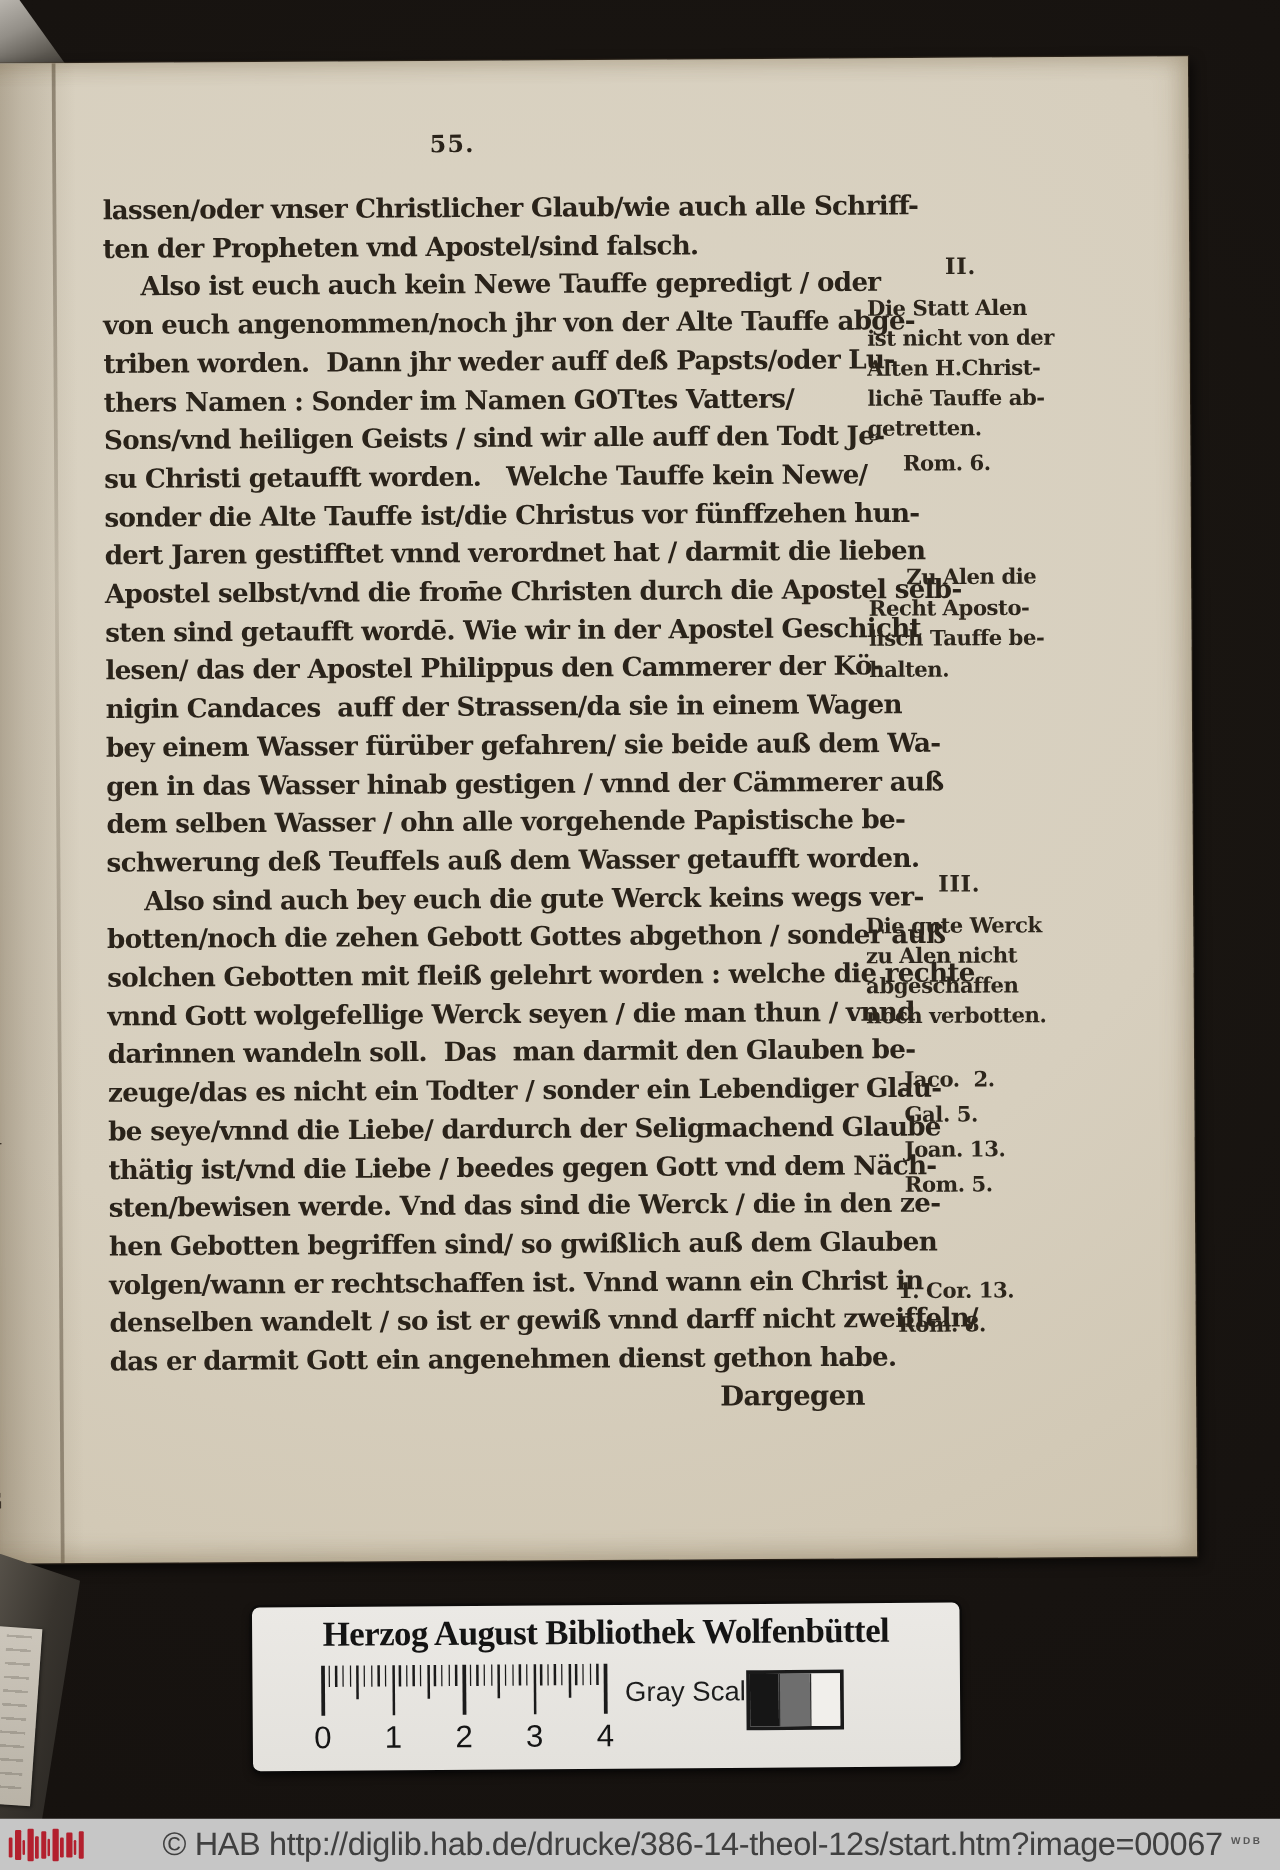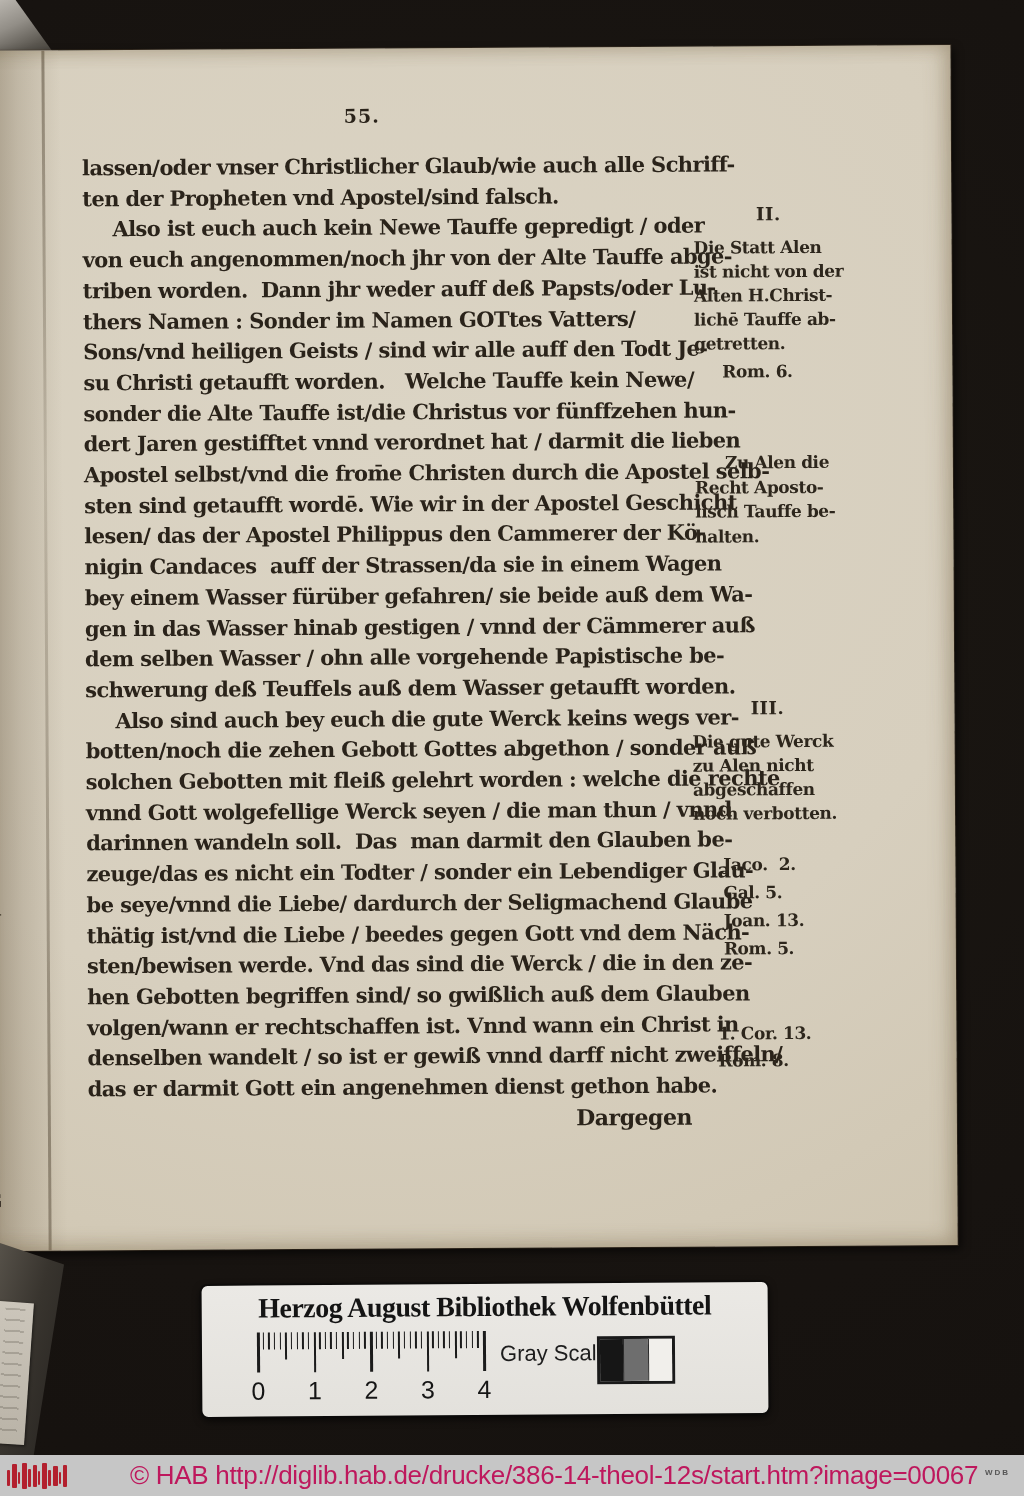--- a/index.html
+++ b/index.html
@@ -123,21 +123,21 @@
     background:#c6c6c6;font-family:"Liberation Sans", sans-serif;
   }
   .logo{
     position:absolute;left:7px;top:6px;width:64px;height:29px;
     display:flex;align-items:center;gap:1.5px;
   }
   .lbar{background:#b3202e;border-radius:1px;}
   .lbar:nth-child(odd){transform:translateY(2px);}
   .footer-text{
     position:absolute;left:130px;top:0;height:41px;line-height:41px;
-    font-size:26px;letter-spacing:-0.3px;color:#be185d;white-space:pre;
+    font-size:26px;letter-spacing:-0.3px;color:#404040;white-space:pre;
   }
   .wdb-mark{
     position:absolute;right:14px;top:13px;font-size:8px;font-weight:700;
     letter-spacing:2px;color:#565656;
   }
 </style>
 </head>
 <body>
 
 <div class="stage">

